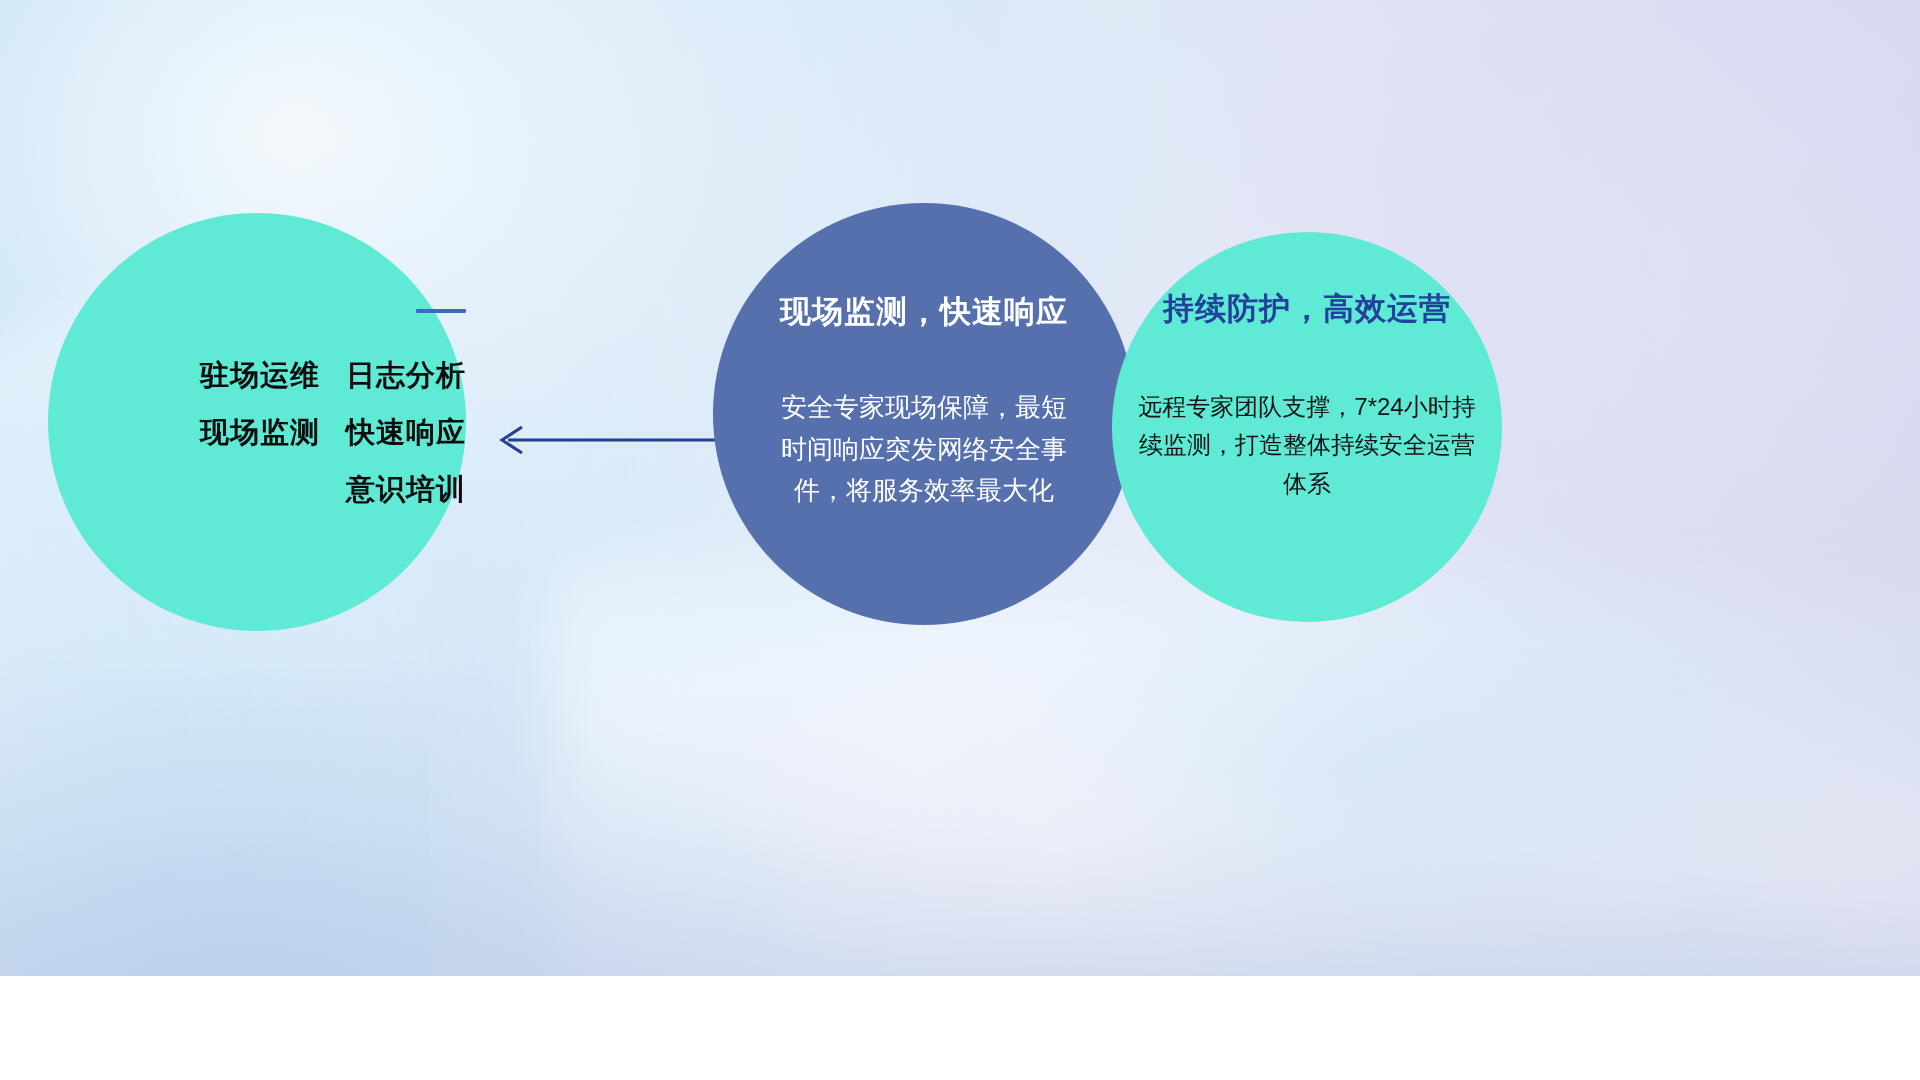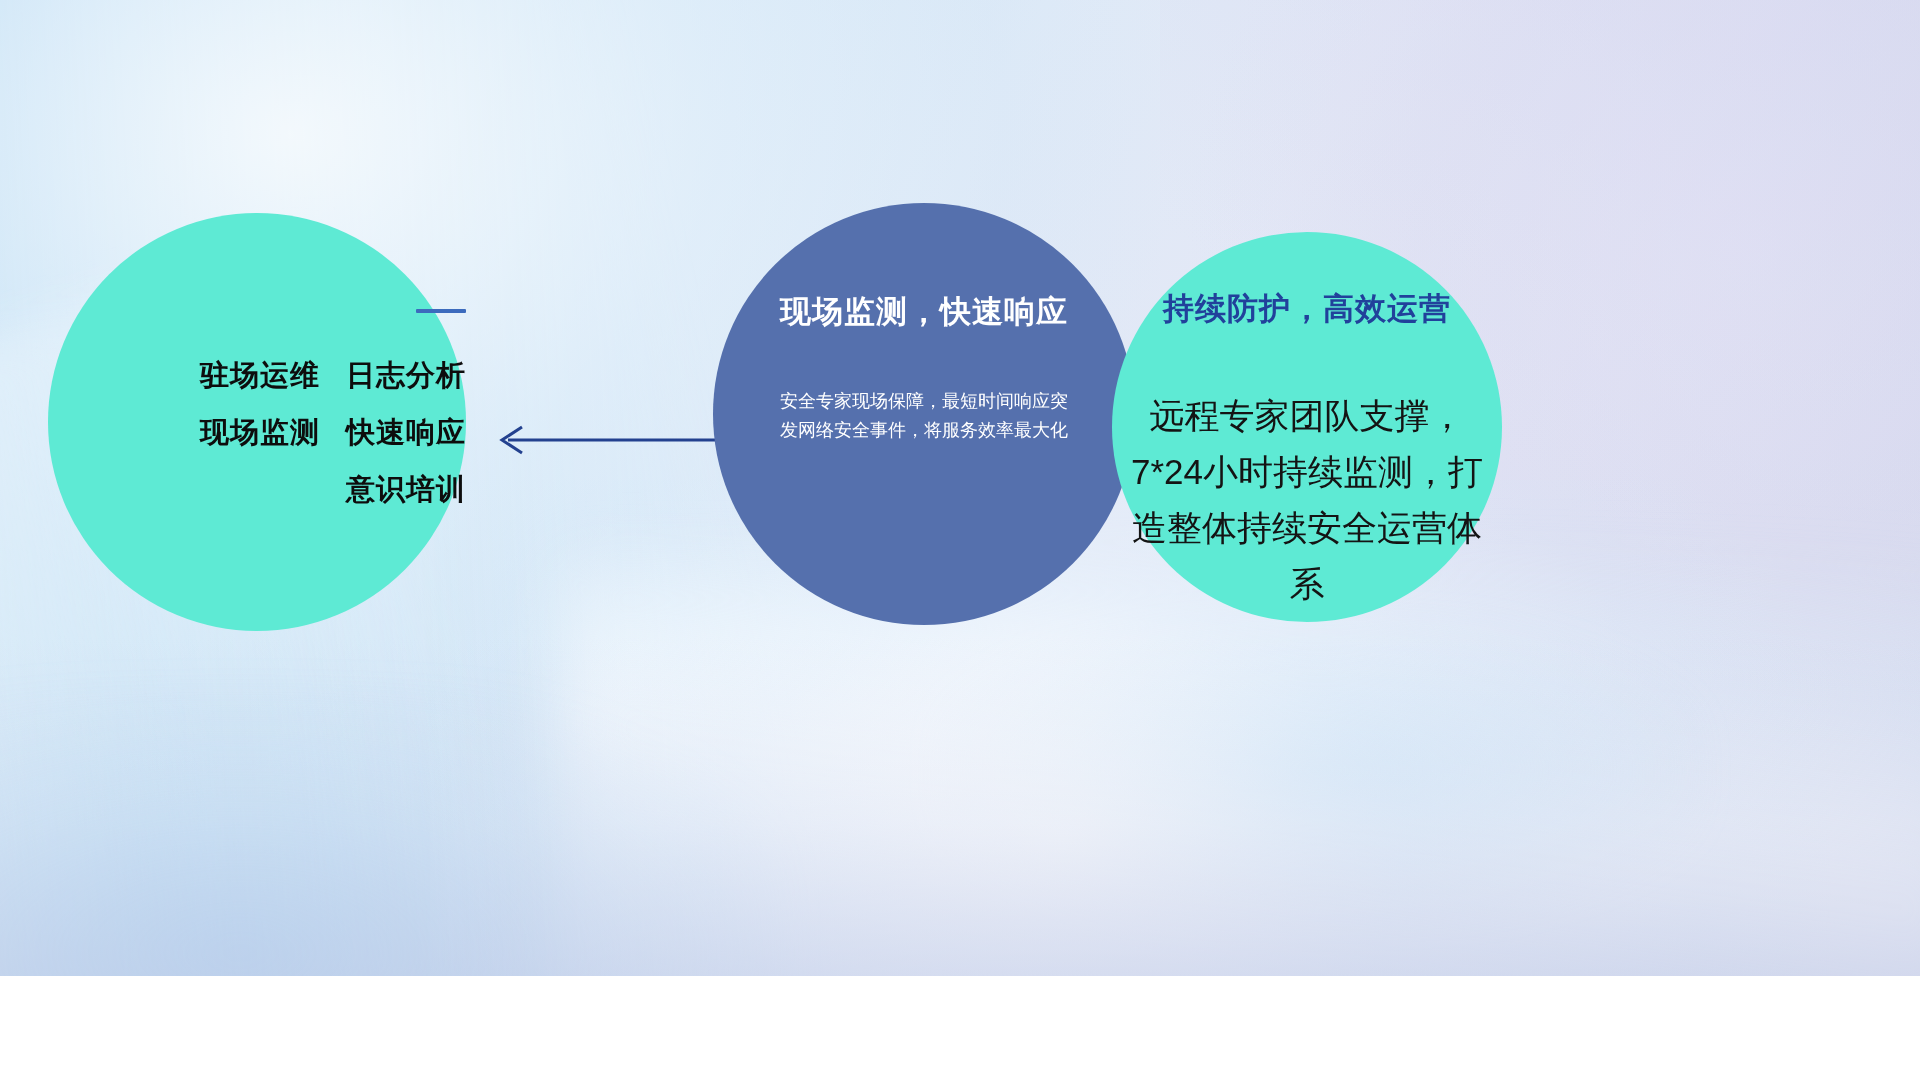--- a/index.html
+++ b/index.html
@@ -227,21 +227,21 @@
     font-weight: bold;
     color: #ffffff;
     letter-spacing: 1px;
     line-height: 1.1;
     white-space: nowrap;
   }
   .mid-body {
     margin: 0 auto;
     margin-top: 58px;
     width: 296px;
-    font-size: 18px;
+    font-size: 26px;
     color: #ffffff;
     line-height: 1.60;
     text-align: center;
   }
 
   
   .right-inner {
     position: absolute;
     left: 0;
     top: 60px;
@@ -253,21 +253,21 @@
     font-weight: bold;
     color: #21419b;
     letter-spacing: 1px;
     line-height: 1.1;
     white-space: nowrap;
   }
   .right-body {
     margin: 0 auto;
     margin-top: 62px;
     width: 356px;
-    font-size: 35px;
+    font-size: 24px;
     color: #141414;
     line-height: 1.60;
     text-align: center;
   }
 </style>
 </head>
 <body>
 
 <div id="stage">
 

